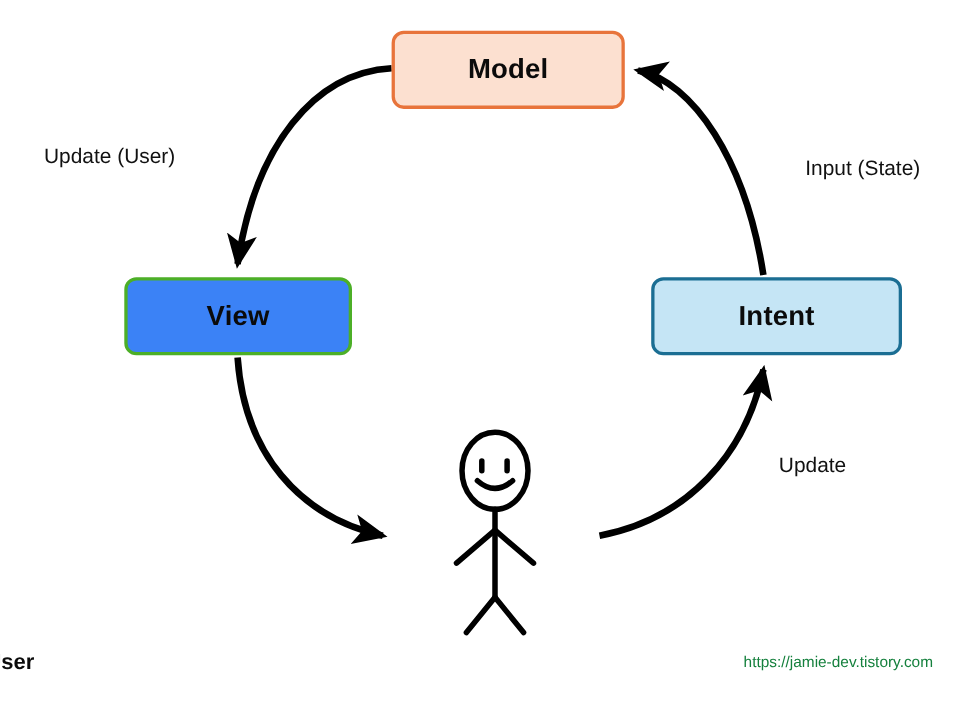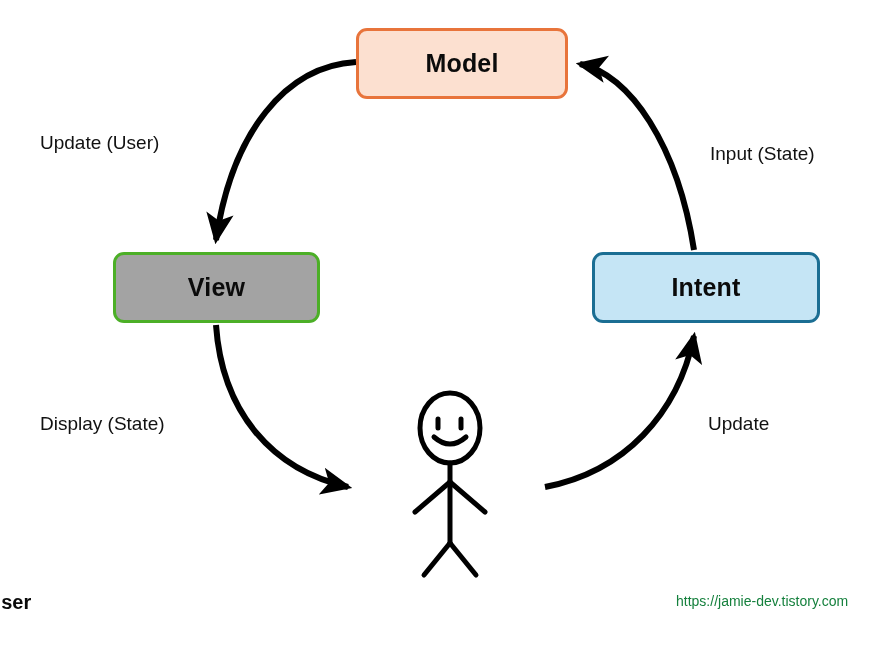--- a/index.html
+++ b/index.html
@@ -46,41 +46,41 @@
     width: 212px;
     height: 71px;
     background: #fce0d0;
     border: 3px solid #e8743b;
   }
   #node-view {
     left: 113px;
     top: 252px;
     width: 207px;
     height: 71px;
-    background: #a3a3a3;
+    background: #3b82f6;
     border: 3px solid #4caf27;
   }
   #node-intent {
     left: 592px;
     top: 252px;
     width: 228px;
     height: 71px;
     background: #c5e5f5;
     border: 3px solid #1b6e93;
   }
   .edge-label {
     position: absolute;
     font-family: "Liberation Sans", sans-serif;
     font-size: 19px;
     color: #111111;
     white-space: nowrap;
     line-height: 1;
   }
   #edge-label-update  { left: 40px;  top: 133px; }
-  #edge-label-input   { left: 710px; top: 144px; }
+  #edge-label-input   { left: 732px; top: 144px; }
   #edge-label-display { left: 40px;  top: 414px; }
   #edge-label-action  { left: 708px; top: 414px; }
   #user-label {
     position: absolute;
     left: 0;
     top: 592px;
     width: 884px;
     text-align: center;
     font-family: "Liberation Sans", sans-serif;
     font-weight: bold;
@@ -139,21 +139,20 @@
 
   <div class="node-box" id="node-view">
     <span class="node-label">View</span>
   </div>
 
   <div class="node-box" id="node-intent">
     <span class="node-label">Intent</span>
   </div>
 
   <div class="edge-label" id="edge-label-update">Update (User)</div>
-  <div class="edge-label" id="edge-label-display">Display (State)</div>
   <div class="edge-label" id="edge-label-action">Update</div>
   <div class="edge-label" id="edge-label-input">Input (State)</div>
 
   <div id="user-label">
     <span>User</span>
   </div>
 
   <div id="watermark">https://jamie-dev.tistory.com</div>
 
 </div>

